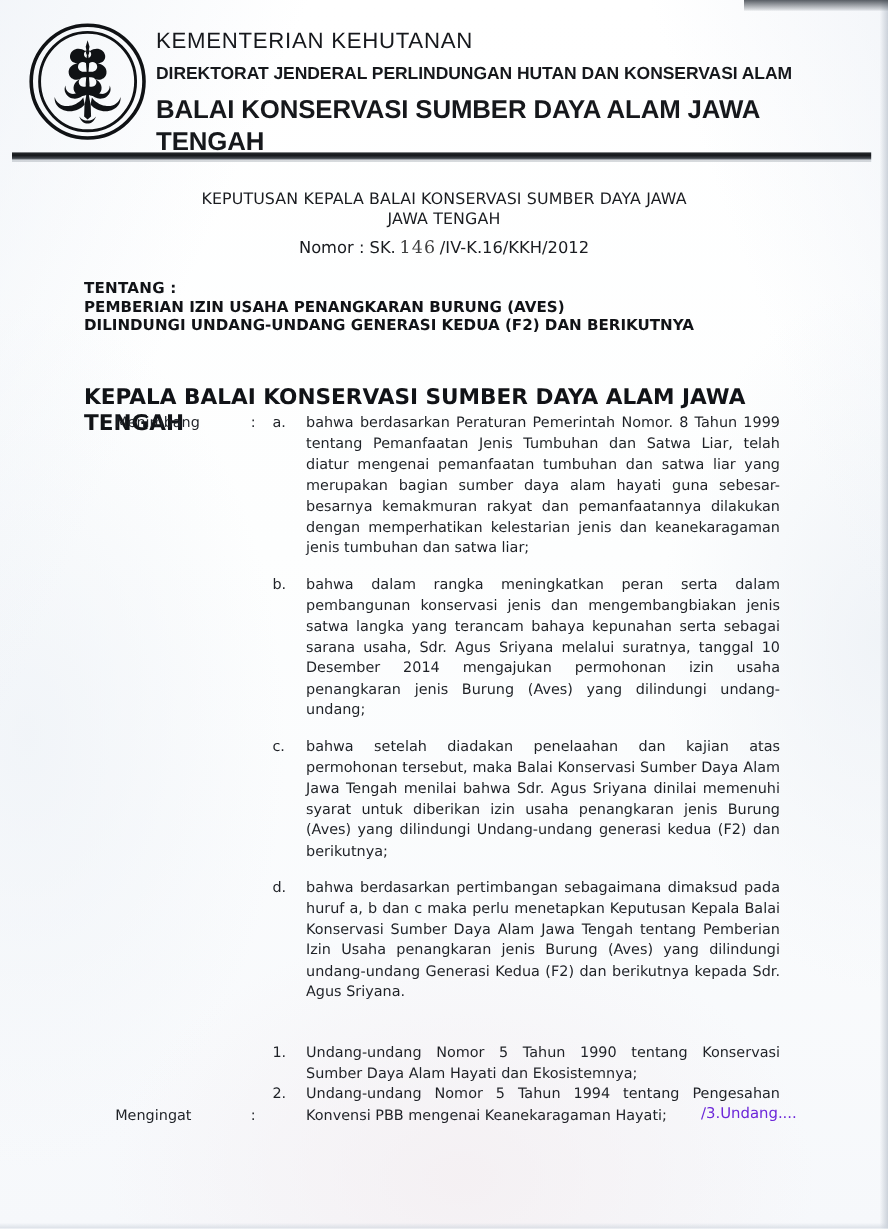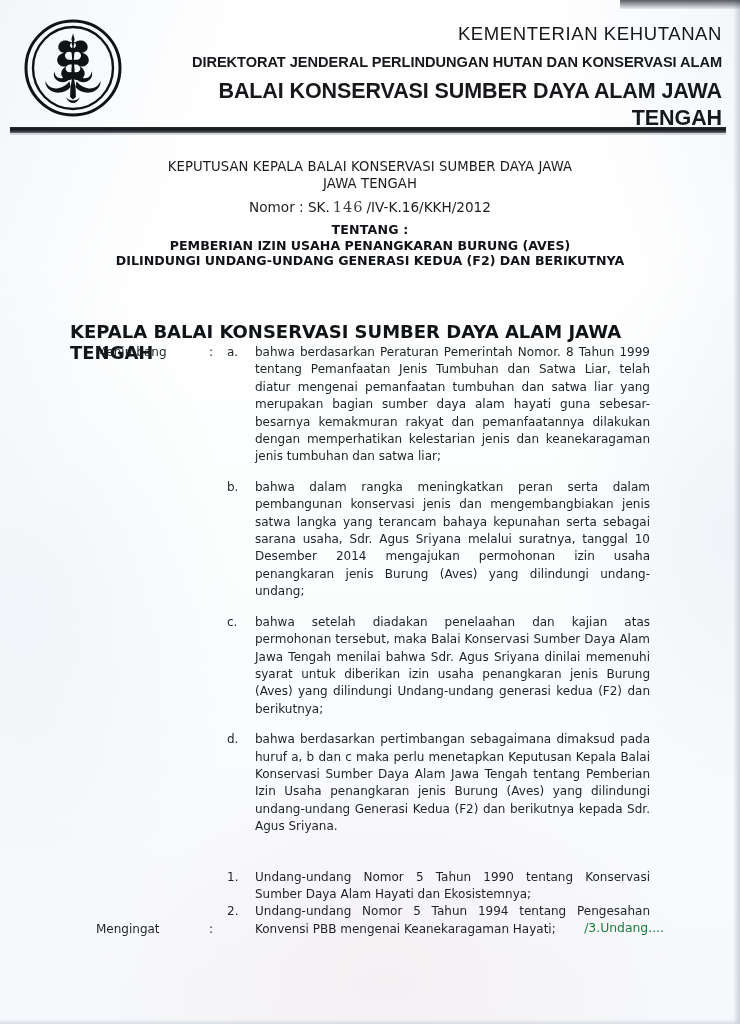--- a/index.html
+++ b/index.html
@@ -63,21 +63,21 @@
     position: absolute;
     left: 22px; top: 18px;
     width: 102px; height: 100px;
   }
   .crest svg { display: block; }
 
   .lh-text {
     position: absolute;
     left: 130px; top: 22px;
     width: 592px;
-    text-align: right;
+    text-align: left;
     color: #16181c;
   }
   .lh-line1 {
     font-size: 18.5px;
     letter-spacing: 0.6px;
     font-weight: 400;
     line-height: 1.25;
     font-family: "Liberation Sans", sans-serif;
   }
   .lh-line2 {
@@ -132,23 +132,22 @@
   .handwritten {
     font-family: "DejaVu Serif", serif;
     font-size: 14.5px;
     letter-spacing: 1px;
     padding: 0 3px;
     color: #404040;
   }
 
   .tentang {
     position: absolute;
-    left: 70px; top: 222px;
+    left: 70px; top: 232px;
     width: 600px;
-    text-align: center;
     color: #111317;
     font-weight: 700;
     font-size: 12.6px;
     line-height: 15.6px;
     font-family: "DejaVu Sans", sans-serif;
   }
   .tentang .t-head { letter-spacing: 0.2px; }
 
   .jabatan {
     position: absolute;
@@ -202,21 +201,21 @@
   }
 
   .mengingat-wrap { margin-top: 33px; align-items: flex-end; }
   .mengingat-wrap .item + .item { margin-top: 0px; }
 
   .footnote {
     position: absolute;
     left: 0; top: 920px;
     width: 664px;
     text-align: right;
-    color: #15803d;
+    color: #6d28d9;
     font-family: "DejaVu Sans", sans-serif;
     font-size: 12.4px;
   }
 </style>
 </head>
 <body>
 
 <div class="page">
 
   <div class="scan-tint"></div>

